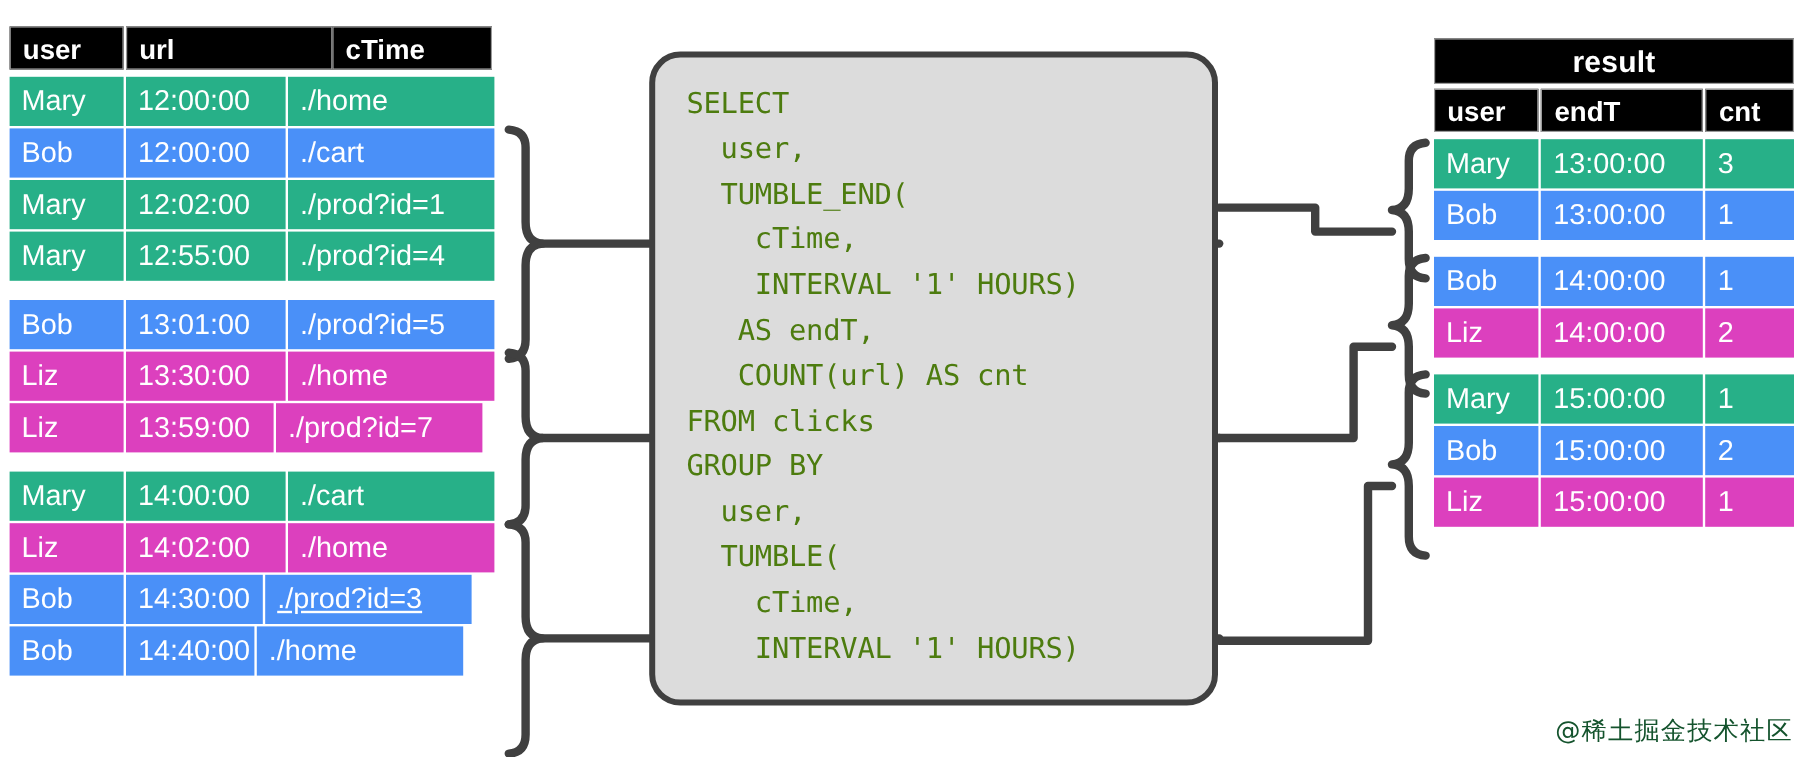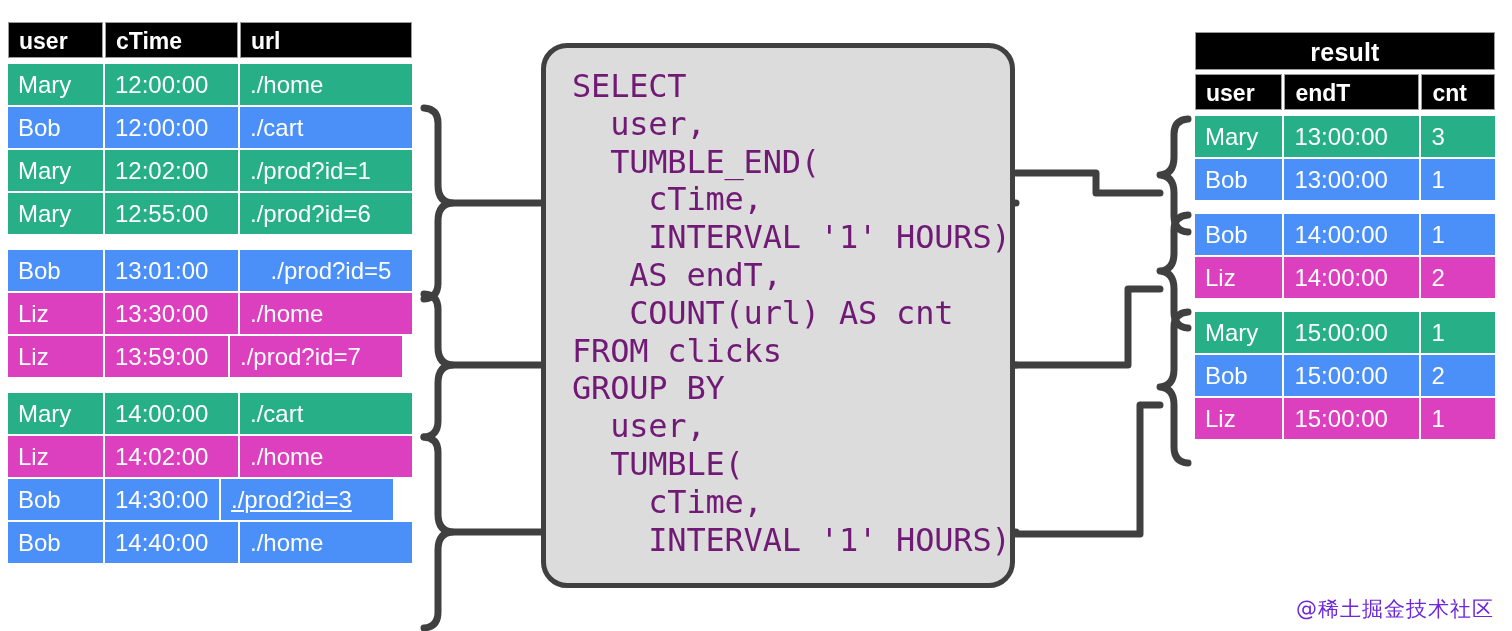--- a/index.html
+++ b/index.html
@@ -35,31 +35,31 @@
 
   
   #sqlbox{
     position:absolute;left:541px;top:43px;width:474px;height:545px;
     background:#dcdcdc;border:5px solid #404040;border-radius:26px;
     box-sizing:border-box;
   }
   #sqlcode{
     position:absolute;left:26px;top:20px;
     font-family:"DejaVu Sans Mono","Liberation Mono",monospace;
-    font-size:32px;line-height:37.8px;color:#701a75;
+    font-size:24px;line-height:37.8px;color:#4d7c0f;
     white-space:pre;font-weight:500;letter-spacing:-0.2px;
   }
 
   
   #wires{position:absolute;left:0;top:0;width:1512px;height:631px;}
 
   
   #watermark{
     position:absolute;right:18px;bottom:8px;
-    color:#6d28d9;font-size:21px;letter-spacing:1px;
+    color:#14532d;font-size:21px;letter-spacing:1px;
     font-family:"DejaVu Sans",sans-serif;white-space:nowrap;
   }
 </style>
 </head>
 <body>
 
 <div id="stage">
 
   <svg id="wires" viewBox="0 0 1512 631" xmlns="http://www.w3.org/2000/svg">
     <g fill="none" stroke="#404040" stroke-width="7" stroke-linecap="round" stroke-linejoin="round">
@@ -80,22 +80,22 @@
       <path d="M1160,289 H1128 V365 H1016"></path>
 
       <path d="M1188,312 q-14,1 -14,15 v42 q0,17 -14,18 q14,1 14,18 v42 q0,15 14,16"></path>
       <path d="M1160,405 H1140 V534 H1016"></path>
     </g>
   </svg>
 
   <div class="tbl" id="clicks" style="left:8px;top:18px;width:404px;">
     <div class="hdr-row">
       <div class="hdr-cell" style="width:95px;margin-right:2px;">user</div>
+      <div class="hdr-cell" style="width:172px;">url</div>
       <div class="hdr-cell" style="width:133px;margin-right:2px;">cTime</div>
-      <div class="hdr-cell" style="width:172px;">url</div>
     </div>
 
     <div class="grp">
       <div class="row">
         <div class="cell c-green" style="width:95px;">Mary</div>
         <div class="cell c-green" style="width:133px;">12:00:00</div>
         <div class="cell c-green" style="width:172px;">./home</div>
       </div>
       <div class="row">
         <div class="cell c-blue" style="width:95px;">Bob</div>
@@ -103,29 +103,29 @@
         <div class="cell c-blue" style="width:172px;">./cart</div>
       </div>
       <div class="row">
         <div class="cell c-green" style="width:95px;">Mary</div>
         <div class="cell c-green" style="width:133px;">12:02:00</div>
         <div class="cell c-green" style="width:172px;">./prod?id=1</div>
       </div>
       <div class="row">
         <div class="cell c-green" style="width:95px;">Mary</div>
         <div class="cell c-green" style="width:133px;">12:55:00</div>
-        <div class="cell c-green" style="width:172px;">./prod?id=6</div>
+        <div class="cell c-green" style="width:172px;">./prod?id=4</div>
       </div>
     </div>
 
     <div class="grp" style="margin-top:16px;">
       <div class="row">
         <div class="cell c-blue" style="width:95px;">Bob</div>
         <div class="cell c-blue" style="width:133px;">13:01:00</div>
-        <div class="cell c-blue" style="width:172px;text-align:center;">./prod?id=5</div>
+        <div class="cell c-blue" style="width:172px;">./prod?id=5</div>
       </div>
       <div class="row">
         <div class="cell c-pink" style="width:95px;">Liz</div>
         <div class="cell c-pink" style="width:133px;">13:30:00</div>
         <div class="cell c-pink" style="width:172px;">./home</div>
       </div>
       <div class="row">
         <div class="cell c-pink" style="width:95px;">Liz</div>
         <div class="cell c-pink" style="width:123px;">13:59:00</div>
         <div class="cell c-pink" style="width:172px;">./prod?id=7</div>
@@ -143,21 +143,21 @@
         <div class="cell c-pink" style="width:133px;">14:02:00</div>
         <div class="cell c-pink" style="width:172px;">./home</div>
       </div>
       <div class="row">
         <div class="cell c-blue" style="width:95px;">Bob</div>
         <div class="cell c-blue" style="width:114px;">14:30:00</div>
         <div class="cell c-blue" style="width:172px;text-decoration:underline;">./prod?id=3</div>
       </div>
       <div class="row">
         <div class="cell c-blue" style="width:95px;">Bob</div>
-        <div class="cell c-blue" style="width:133px;">14:40:00</div>
+        <div class="cell c-blue" style="width:107px;">14:40:00</div>
         <div class="cell c-blue" style="width:172px;">./home</div>
       </div>
     </div>
   </div>
 
   <div id="sqlbox">
     <div id="sqlcode">SELECT
   user,
   TUMBLE_END(
     cTime,

